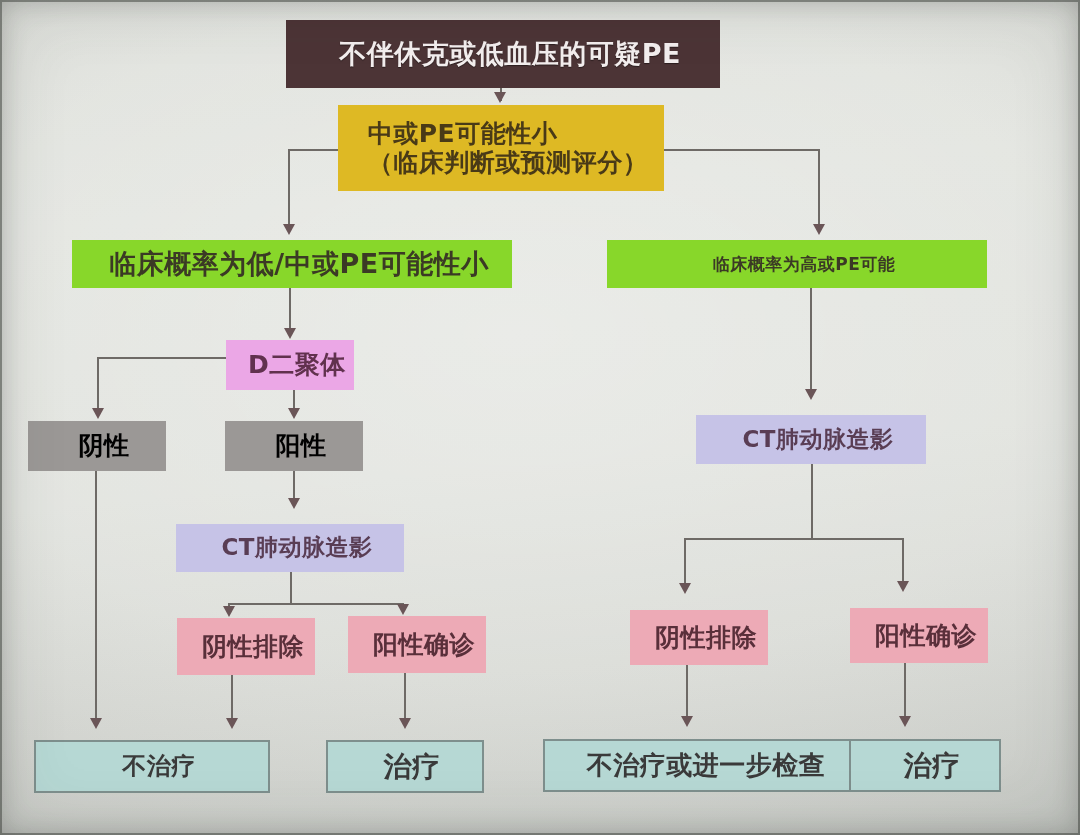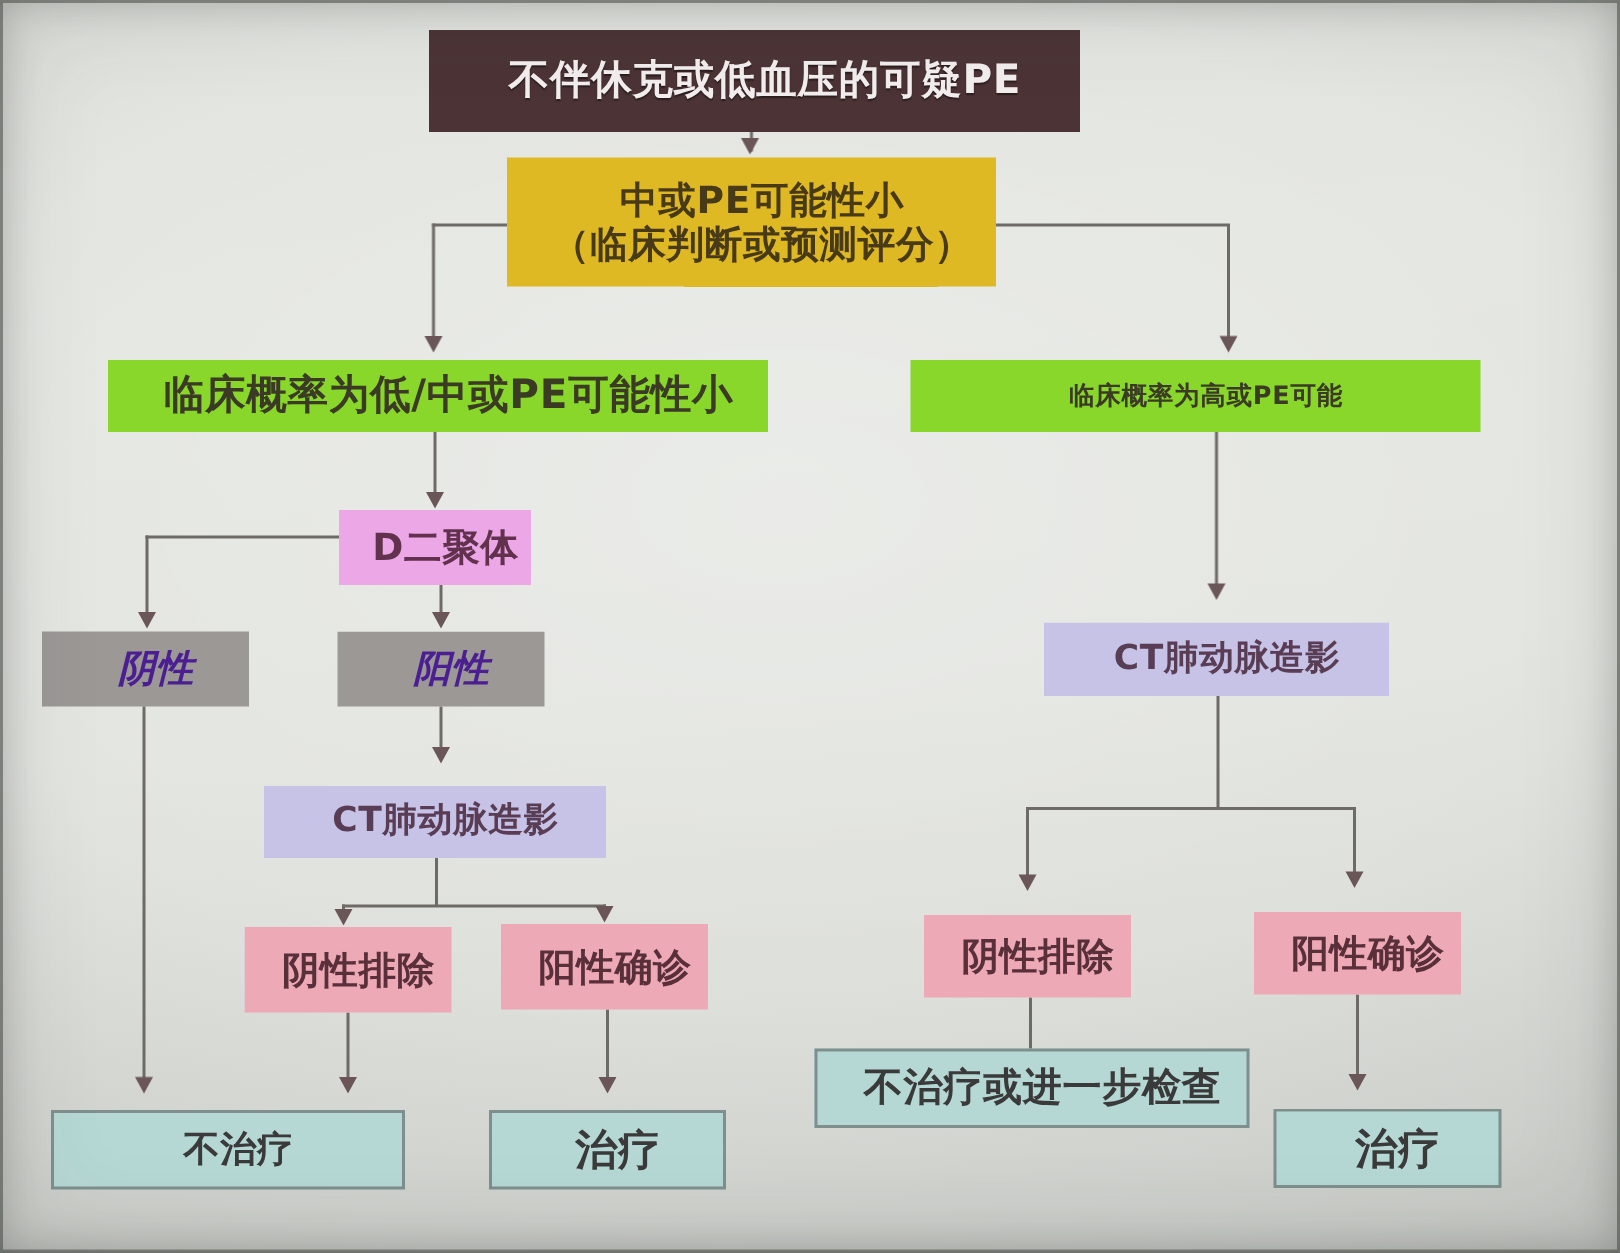--- a/index.html
+++ b/index.html
@@ -29,21 +29,21 @@
       inset 0 0 26px rgba(60,62,58,0.30),
       inset 0 0 70px rgba(60,62,58,0.14);
   }
 
   .node {
     position: absolute;
     box-sizing: border-box;
     display: flex;
     align-items: center;
     justify-content: center;
-    text-align: center;
+    text-align: left;
     line-height: 1.18;
     letter-spacing: 0.5px;
     font-weight: bold;
     white-space: pre-line;
     z-index: 3;
     padding-left: 14px;
   }
 
   
   .n-maroon {
@@ -58,31 +58,31 @@
   .n-green {
     background: #86d824;
     color: #3b3a24;
   }
   .n-magenta {
     background: #eda6e8;
     color: #63304f;
   }
   .n-gray {
     background: #9b9896;
-    color: #4c1d95;
-    font-style: italic;
+    color: #000000;
   }
   .n-lavender {
     background: #c6c3e8;
     color: #5a3d55;
     margin-top: 12px;
   }
   .n-pink {
     background: #efa9b6;
     color: #5a2f3a;
+    margin-left: 14px;
   }
   .n-teal {
     background: #b5d8d4;
     color: #3a3a3a;
     border: 2px solid #7d8f8d;
   }
 
   
   .ln {
     position: absolute;
@@ -133,21 +133,21 @@
   <div class="node n-pink" style="left:334px; top:616px; width:138px; height:57px; font-size:25px;">阳性确诊</div>
 
   <div class="node n-pink" style="left:616px; top:610px; width:138px; height:55px; font-size:25px;">阴性排除</div>
 
   <div class="node n-pink" style="left:836px; top:608px; width:138px; height:55px; font-size:25px;">阳性确诊</div>
 
   <div class="node n-teal" style="left:34px; top:740px; width:236px; height:53px; font-size:24px;">不治疗</div>
 
   <div class="node n-teal" style="left:326px; top:740px; width:158px; height:53px; font-size:28px;">治疗</div>
 
-  <div class="node n-teal" style="left:543px; top:699px; width:290px; height:53px; font-size:26px;">不治疗或进一步检查</div>
+  <div class="node n-teal" style="left:543px; top:739px; width:312px; height:53px; font-size:26px;">不治疗或进一步检查</div>
 
   <div class="node n-teal" style="left:849px; top:739px; width:152px; height:53px; font-size:28px;">治疗</div>
 
   <div class="ln v" style="left:500px; top:88px; height:13px;"></div>
   <div class="arrow" style="left:494px; top:92px;"></div>
 
   <div class="ln h" style="left:288px; top:149px; width:52px;"></div>
   <div class="ln v" style="left:288px; top:149px; height:82px;"></div>
   <div class="arrow" style="left:283px; top:224px;"></div>
 

